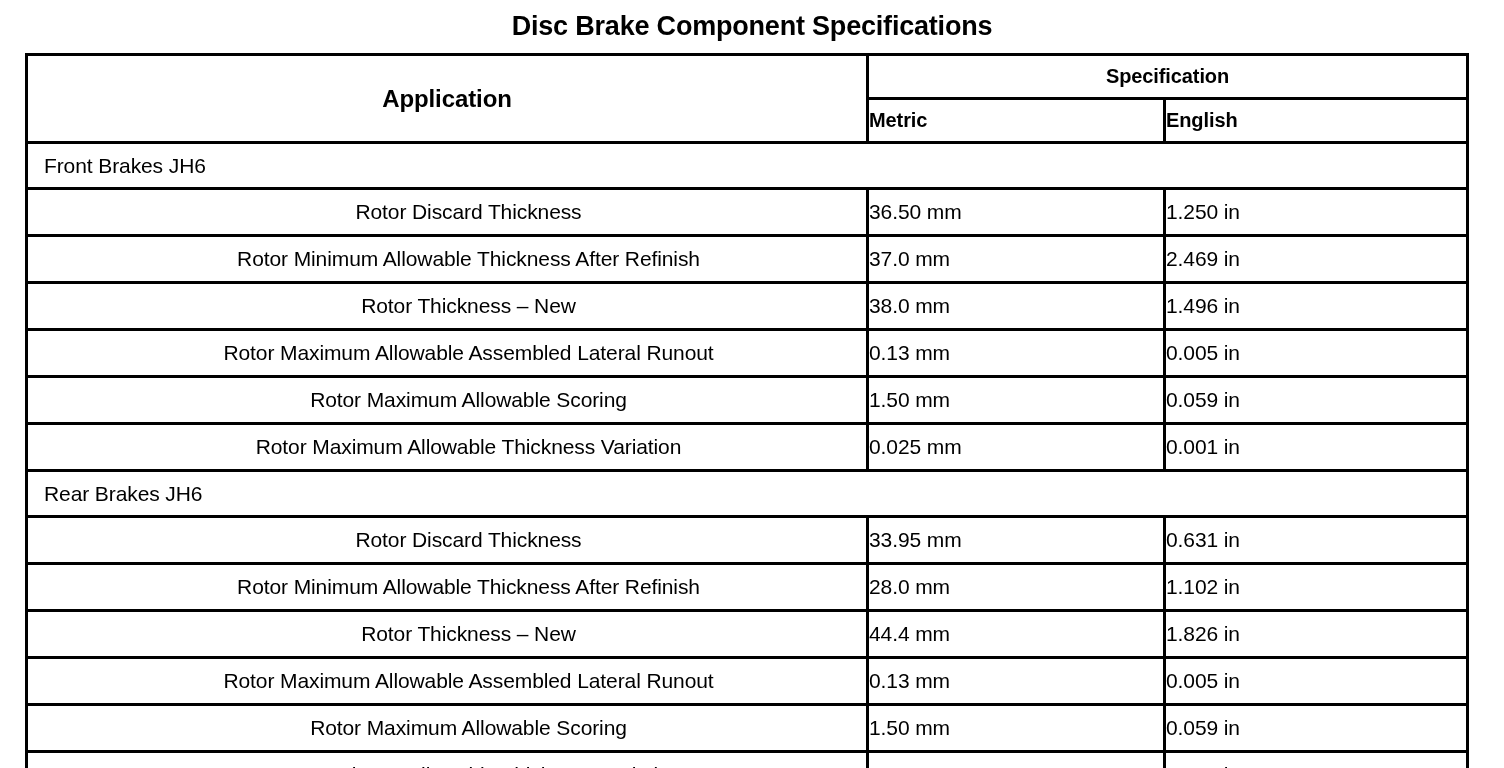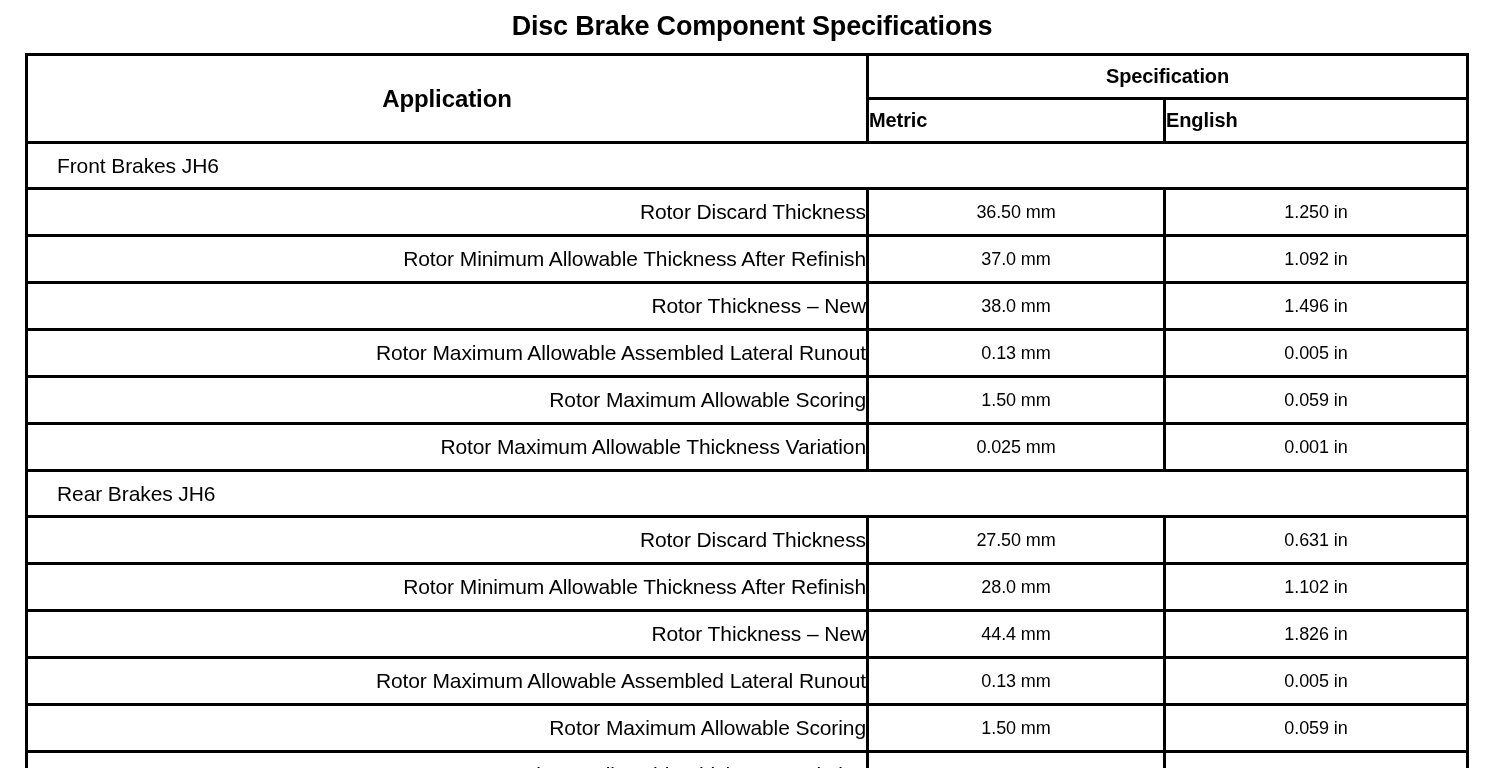--- a/index.html
+++ b/index.html
@@ -88,37 +88,36 @@
     font-weight: bold;
     letter-spacing: -0.1px;
   }
 
   
   tr.section-row td {
     height: 43px;
     text-align: left;
     font-size: 21px;
     font-weight: normal;
-    padding-left: 29px;
+    padding-left: 16px;
     letter-spacing: -0.1px;
   }
 
   
   tr.data-row td.c-label {
     height: 44px;
-    text-align: right;
+    text-align: center;
     font-size: 21px;
     padding-left: 43px;
     letter-spacing: -0.1px;
     white-space: nowrap;
   }
   tr.data-row td.c-val {
     height: 44px;
-    text-align: center;
-    font-size: 18px;
+    font-size: 21px;
     letter-spacing: -0.1px;
     white-space: nowrap;
   }
 </style>
 </head>
 <body>
 
 <div class="page">
 
   <div class="doc-title">Disc Brake Component Specifications</div>
@@ -145,21 +144,21 @@
             <td colspan="3">Front Brakes JH6</td>
           </tr>
           <tr class="data-row">
             <td class="c-label">Rotor Discard Thickness</td>
             <td class="c-val">36.50 mm</td>
             <td class="c-val">1.250 in</td>
           </tr>
           <tr class="data-row">
             <td class="c-label">Rotor Minimum Allowable Thickness After Refinish</td>
             <td class="c-val">37.0 mm</td>
-            <td class="c-val">1.092 in</td>
+            <td class="c-val">2.469 in</td>
           </tr>
           <tr class="data-row">
             <td class="c-label">Rotor Thickness – New</td>
             <td class="c-val">38.0 mm</td>
             <td class="c-val">1.496 in</td>
           </tr>
           <tr class="data-row">
             <td class="c-label">Rotor Maximum Allowable Assembled Lateral Runout</td>
             <td class="c-val">0.13 mm</td>
             <td class="c-val">0.005 in</td>
@@ -172,21 +171,21 @@
           <tr class="data-row">
             <td class="c-label">Rotor Maximum Allowable Thickness Variation</td>
             <td class="c-val">0.025 mm</td>
             <td class="c-val">0.001 in</td>
           </tr>
           <tr class="section-row">
             <td colspan="3">Rear Brakes JH6</td>
           </tr>
           <tr class="data-row">
             <td class="c-label">Rotor Discard Thickness</td>
-            <td class="c-val">27.50 mm</td>
+            <td class="c-val">33.95 mm</td>
             <td class="c-val">0.631 in</td>
           </tr>
           <tr class="data-row">
             <td class="c-label">Rotor Minimum Allowable Thickness After Refinish</td>
             <td class="c-val">28.0 mm</td>
             <td class="c-val">1.102 in</td>
           </tr>
           <tr class="data-row">
             <td class="c-label">Rotor Thickness – New</td>
             <td class="c-val">44.4 mm</td>

